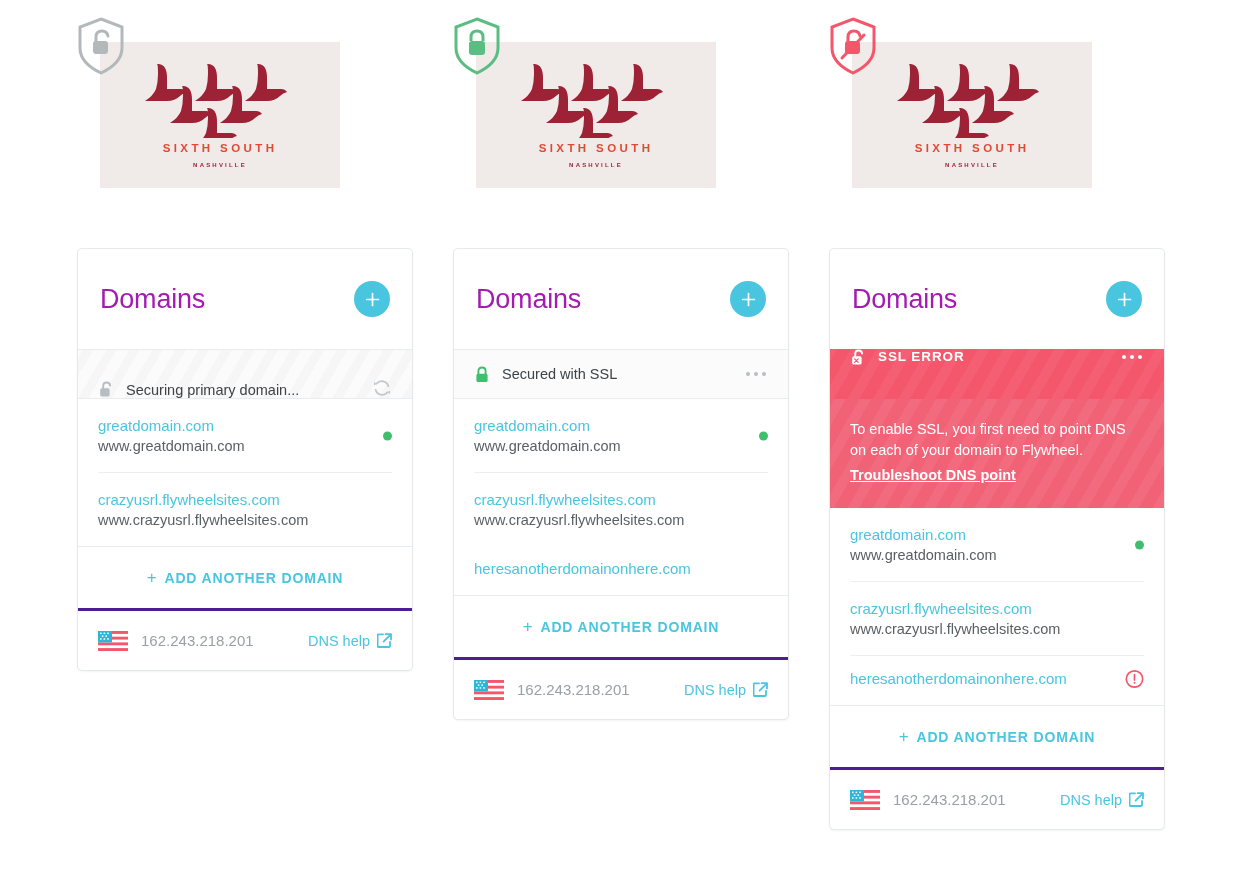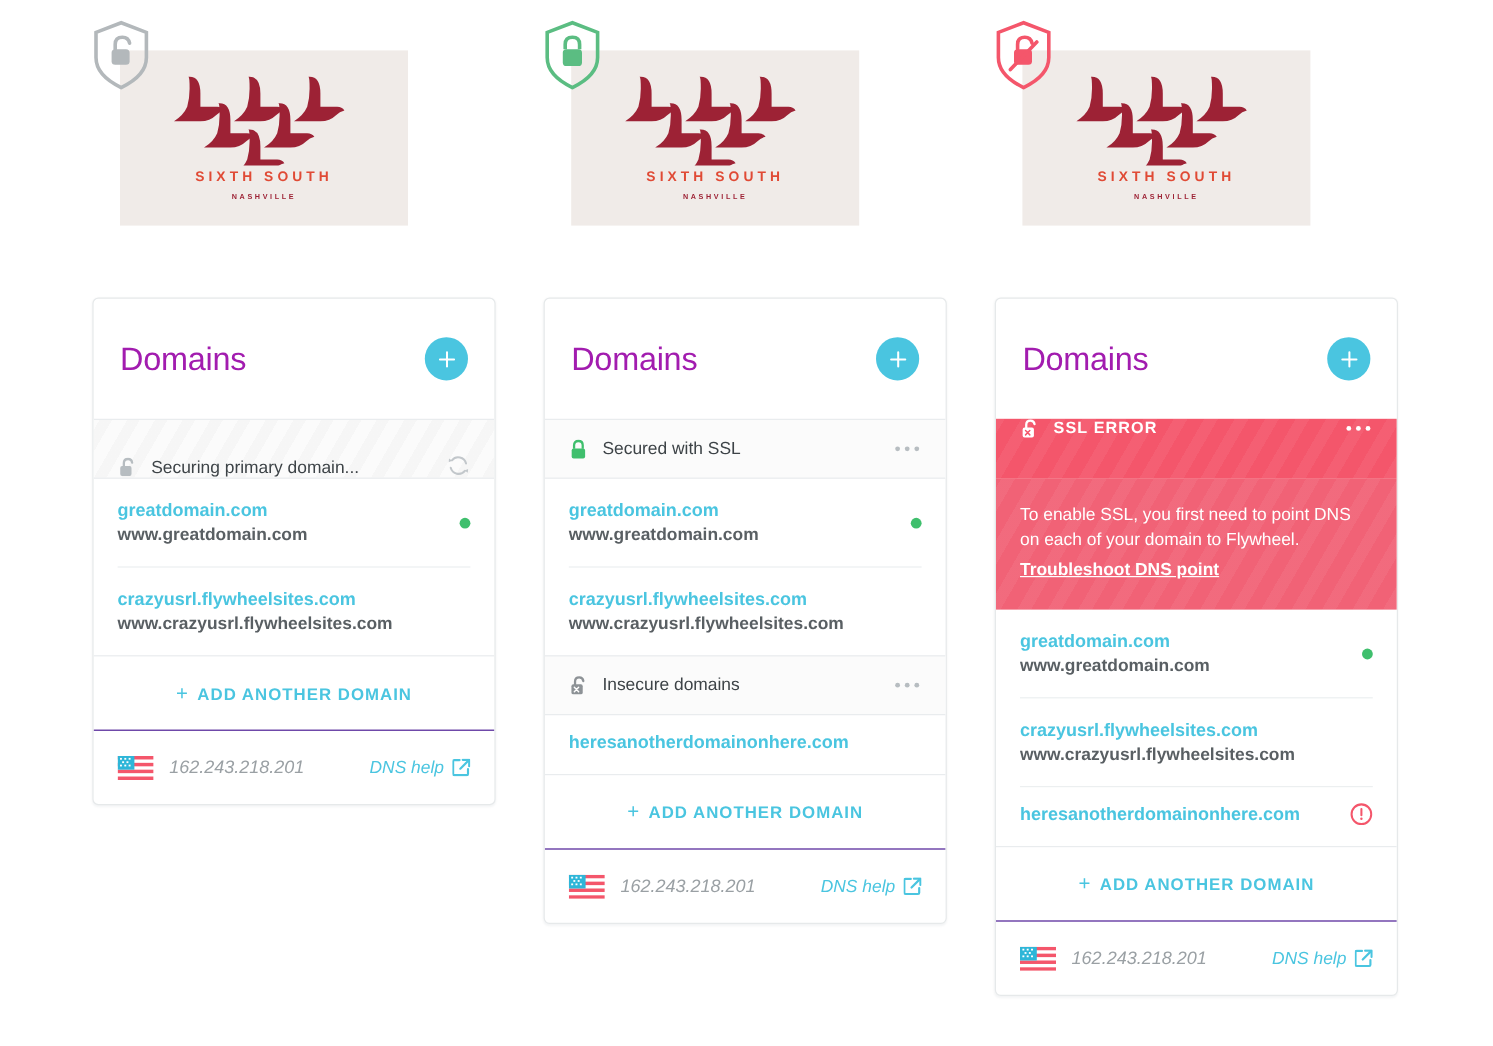--- a/index.html
+++ b/index.html
@@ -88,21 +88,21 @@
     align-items: flex-end;
   }
   .strip-plain { background: #fbfbfb; }
   .strip-label { flex: 1; margin-left: 12px; }
   .strip-ico { width: 16px; display: flex; align-items: center; justify-content: center; }
   .dots { display: flex; gap: 4px; padding: 6px 2px; cursor: pointer; }
   .dots i { width: 4px; height: 4px; border-radius: 50%; background: #b7bdc1; display: block; }
   .spinner { cursor: pointer; display: flex; }
 
   
-  .dlist { padding: 0 20px; font-weight: bold; }
+  .dlist { padding: 0 20px; }
   .drow {
     position: relative;
     padding: 18px 0;
     border-bottom: 1px solid #eceff0;
   }
   .drow:last-child { border-bottom: none; }
   .drow-tight { padding: 14px 0; }
   .dprimary {
     font-size: 15px; color: #4ac5e0; cursor: pointer;
     margin-bottom: 4px;
@@ -120,22 +120,21 @@
     font-size: 14px; font-weight: 700; letter-spacing: .85px;
     cursor: pointer;
   }
   .add-row .pl { margin-right: 7px; font-size: 17px; font-weight: 400; }
 
   
   .foot {
     height: 62px;
     display: flex; align-items: center;
     padding: 0 20px;
-    border-top: 1px solid #4c1d95;
-    font-style: italic;
+    border-top: 3px solid #4c1d95;
   }
   .flag { width: 30px; height: 20px; display: block; }
   .ip { margin-left: 13px; font-size: 15px; color: #9aa0a4; flex: 1; }
   .dns {
     font-size: 14.5px; color: #4ac5e0; cursor: pointer;
     display: flex; align-items: center; gap: 7px;
   }
 
   
   .err-head {
@@ -333,35 +332,20 @@
           <span class="dstatus">
               <i class="dot-green"></i>
             </span>
         </div>
         <div class="drow">
           <div class="dprimary">crazyusrl.flywheelsites.com</div>
           <div class="dsecondary">www.crazyusrl.flywheelsites.com</div>
         </div>
       </div>
 
-      <div class="strip strip-plain">
-        <span class="strip-ico">
-          <svg width="14" height="17" viewBox="0 0 14 17">
-            <path d="M4.2 7.5 v-2.6 q0 -3.4 3.5 -3.4 q3 0 3.4 3" fill="none" stroke="#8d9296" stroke-width="1.9" stroke-linecap="round"></path>
-            <rect x="1.2" y="7.3" width="9.4" height="8.3" rx="1.6" fill="#8d9296"></rect>
-            <path d="M3.6 9.8 l3.6 3.6 M7.2 9.8 l-3.6 3.6" stroke="#ffffff" stroke-width="1.2" stroke-linecap="round"></path>
-          </svg>
-        </span>
-        <span class="strip-label">Insecure domains</span>
-        <span class="dots">
-            <i></i>
-            <i></i>
-            <i></i>
-          </span>
-      </div>
 
       <div class="dlist">
         <div class="drow drow-tight">
           <div class="dprimary">heresanotherdomainonhere.com</div>
         </div>
       </div>
 
       <div class="add-row">
         <span class="pl">+</span>
         <span>ADD ANOTHER DOMAIN</span>

